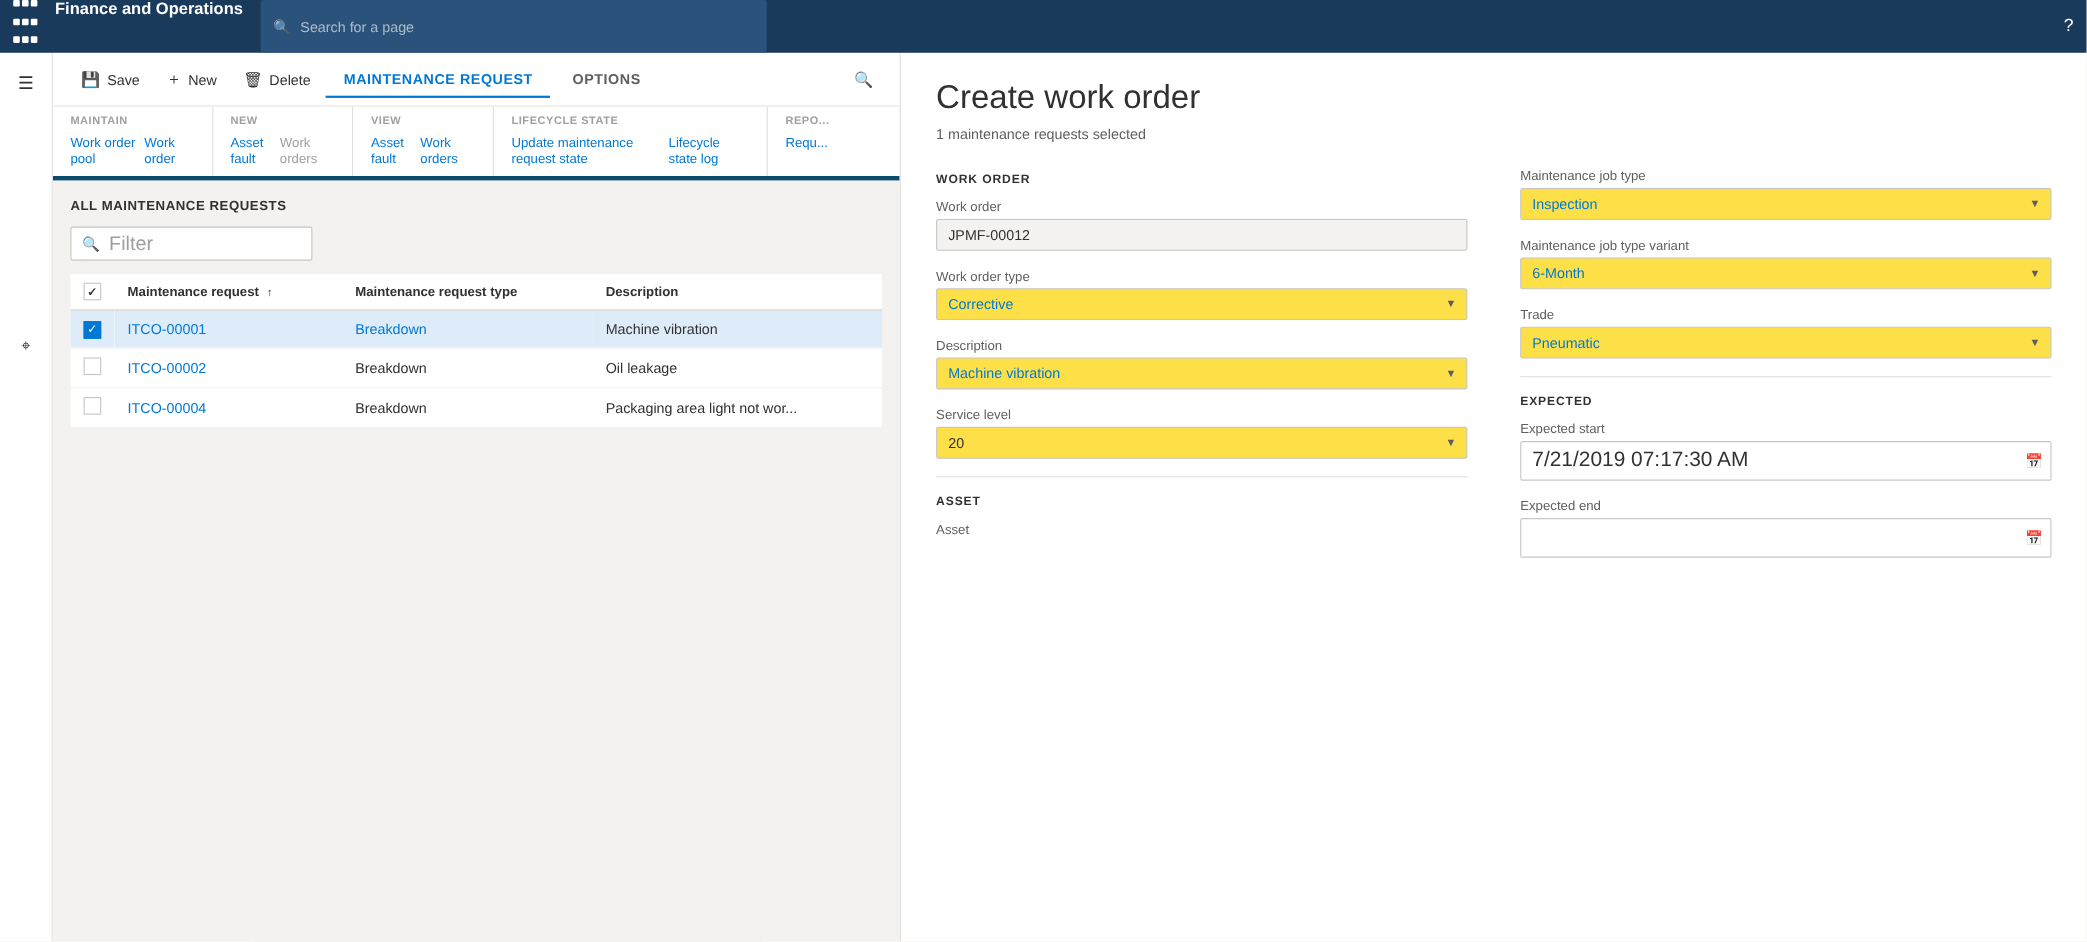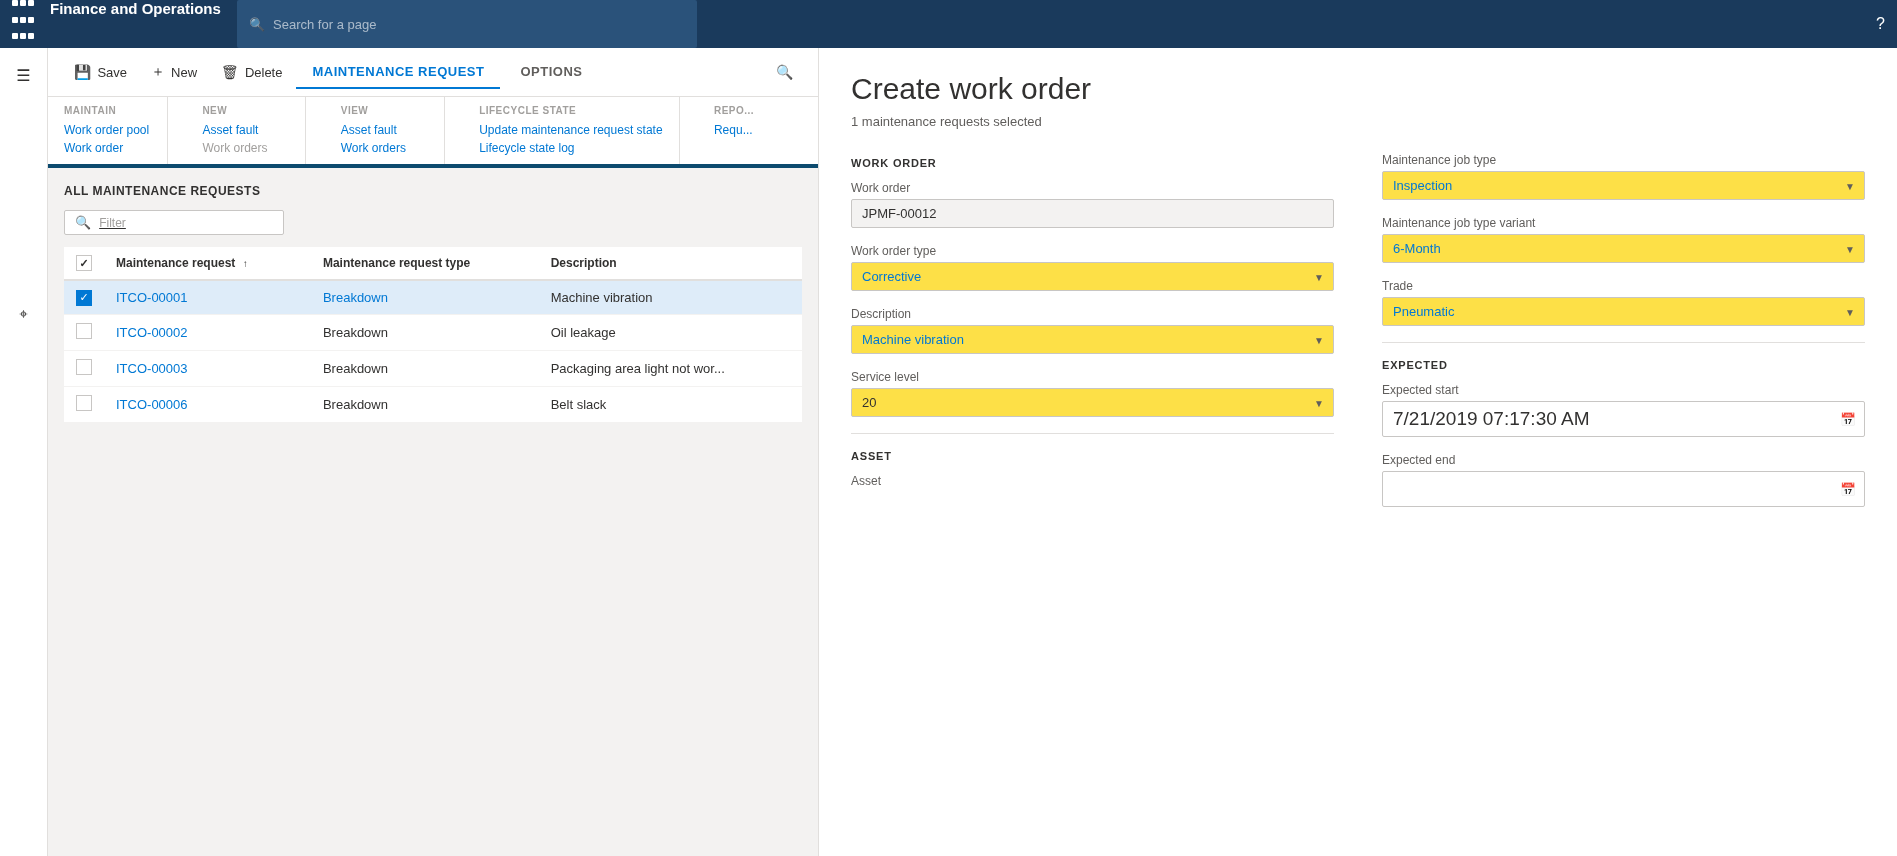--- a/index.html
+++ b/index.html
@@ -142,21 +142,21 @@
     .command-group-label {
       font-size: 10px;
       font-weight: 600;
       color: #a19f9d;
       text-transform: uppercase;
       letter-spacing: 0.5px;
       margin-bottom: 6px;
     }
     .command-group-items {
       display: flex;
-      flex-direction: column;
+      flex-direction: row;
       gap: 2px;
     }
     .command-link {
       color: #0078d4;
       font-size: 12px;
       cursor: pointer;
       text-decoration: none;
       padding: 1px 0;
     }
     .command-link.dimmed { color: #a19f9d; cursor: default; }
@@ -188,24 +188,23 @@
       border: 1px solid #c8c6c4;
       border-radius: 2px;
       padding: 4px 10px;
       gap: 8px;
       background: white;
       width: 220px;
     }
     .filter-box input {
       border: none;
       outline: none;
-      font-size: 12px;
-      color: #323130;
-      width: 100%;
-      text-decoration: underline;
+      font-size: 18px;
+      color: #323130;
+      width: 100%;
     }
     .filter-box input::placeholder { color: #a19f9d; }
 
     
     .data-table {
       width: 100%;
       border-collapse: collapse;
       background: white;
     }
     .data-table th {
@@ -521,31 +520,23 @@
         <div class="check-box "></div>
       </td>
       <td class="link-cell">ITCO-00002</td>
       <td class="link-cell" style="color:#323130;">Breakdown</td>
       <td>Oil leakage</td>
     </tr>
               <tr>
       <td class="check-col">
         <div class="check-box "></div>
       </td>
-      <td class="link-cell">ITCO-00003</td>
+      <td class="link-cell">ITCO-00004</td>
       <td class="link-cell" style="color:#323130;">Breakdown</td>
       <td>Packaging area light not wor...</td>
-    </tr>
-              <tr>
-      <td class="check-col">
-        <div class="check-box "></div>
-      </td>
-      <td class="link-cell">ITCO-00006</td>
-      <td class="link-cell" style="color:#323130;">Breakdown</td>
-      <td>Belt slack</td>
     </tr>
             </tbody>
         </table>
       </div>
     </div>
   </div>
 
   <div class="right-panel">
     <h1 class="panel-title">Create work order</h1>
     <p class="panel-subtitle">1 maintenance requests selected</p>

